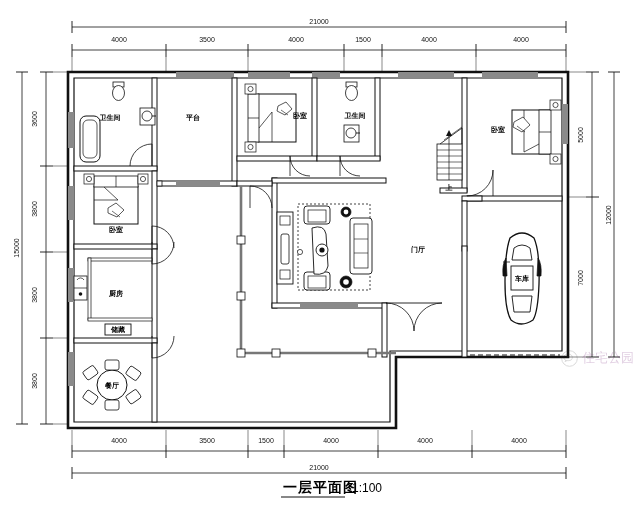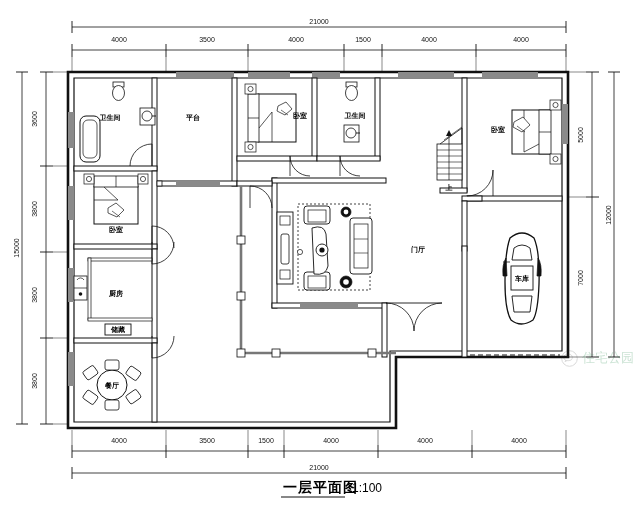--- a/index.html
+++ b/index.html
@@ -6,21 +6,21 @@
   body{width:640px;height:514px;overflow:hidden;
        font-family:"Liberation Sans","DejaVu Sans",sans-serif;color:#000;}
   #stage{position:relative;width:640px;height:375px;background:#fff;text-align:center;}
   svg#plan{position:absolute;left:0;top:0;width:640px;height:514px;display:block;}
   .dimtxt{font-size:7px;fill:#111;font-family:"Liberation Sans",sans-serif;}
   .roomtxt{font-size:7px;fill:#000;font-family:"DejaVu Sans",sans-serif;font-weight:700;}
   .titletxt{font-size:14px;fill:#000;font-family:"DejaVu Sans",sans-serif;font-weight:700;letter-spacing:1px;}
   .scaletxt{font-size:12px;fill:#000;font-family:"Liberation Sans",sans-serif;}
   .wm{position:absolute;right:6px;bottom:8px;display:flex;align-items:center;gap:4px;
       opacity:.22;}
-  .wm-label{font-size:13px;color:#15803d;font-family:Liberation Sans, sans-serif;}
+  .wm-label{font-size:13px;color:#701a75;font-family:Liberation Sans, sans-serif;}
   .wm-icon{width:17px;height:17px;}
 </style>
 </head>
 <body>
 
 <div id="stage">
 
   <svg id="plan" viewBox="0 0 640 514">
 
     <g>

